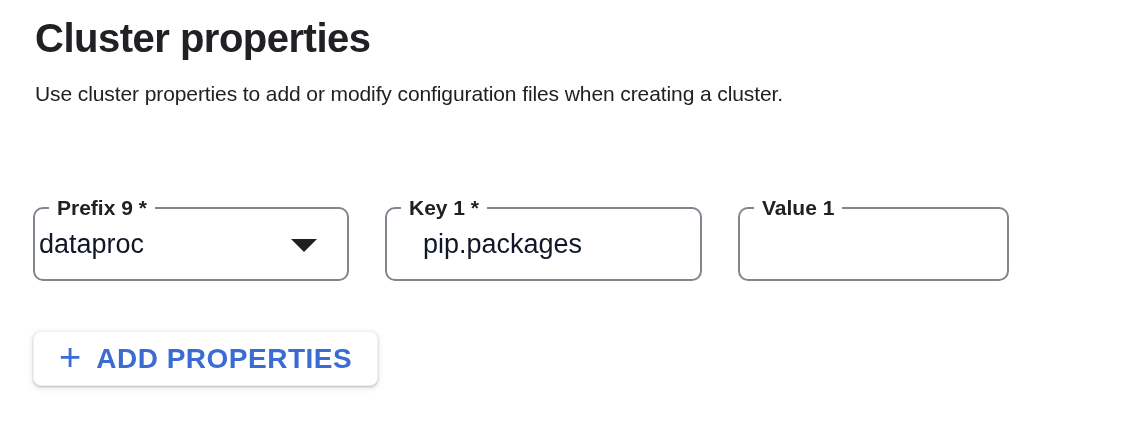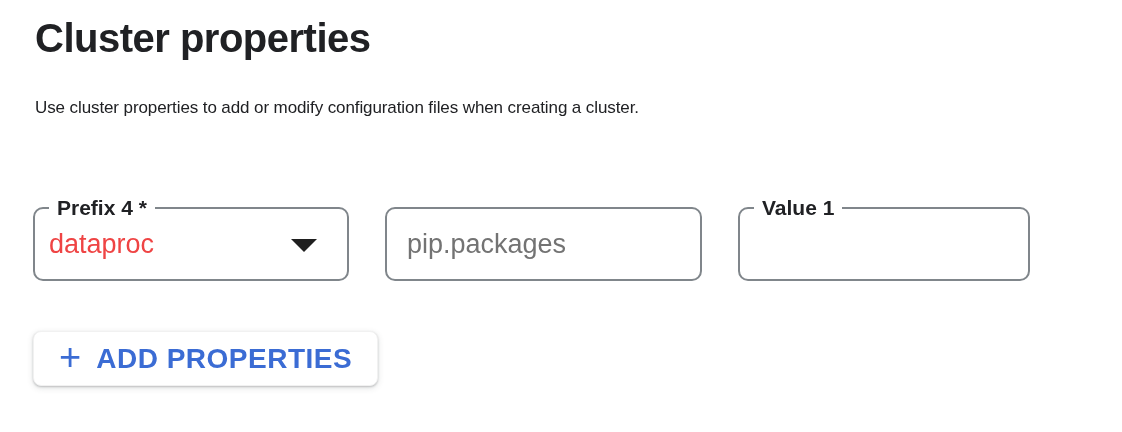--- a/index.html
+++ b/index.html
@@ -13,50 +13,50 @@
     width:1122px;height:432px;position:relative;overflow:hidden;
     font-family:"Liberation Sans","DejaVu Sans",sans-serif;
     color:var(--text-dark);
   }
   .page-title{
     position:absolute;left:35px;top:16px;
     font-size:40px;font-weight:700;letter-spacing:-0.5px;
     color:var(--text-dark);
   }
   .page-description{
-    position:absolute;left:35px;top:98px;
-    font-size:17px;font-weight:400;letter-spacing:-0.1px;
+    position:absolute;left:35px;top:82px;
+    font-size:21px;font-weight:400;letter-spacing:-0.1px;
     color:var(--text-dark);
   }
   .fields-row{
     position:absolute;left:33px;top:207px;
     display:flex;gap:36px;
   }
   .field{
     position:relative;height:74px;background:#fff;
     border:2px solid var(--field-border);border-radius:10px;
     display:flex;align-items:center;
   }
   .field-prefix{width:316px;}
   .field-key{width:317px;}
-  .field-value{width:292px;}
+  .field-value{width:271px;}
   .field-label{
     position:absolute;top:-14px;left:14px;
     background:#fff;padding:0 8px;
     font-size:21px;font-weight:700;color:var(--text-dark);
     line-height:26px;white-space:nowrap;
   }
   .field-text{
-    font-size:27px;color:#ef4444;padding-left:14px;
+    font-size:27px;color:#0f172a;padding-left:4px;
     white-space:nowrap;overflow:hidden;
   }
   .field-input{
     width:calc(100% - 24px);border:none;outline:none;background:transparent;
     font-family:"Liberation Sans","DejaVu Sans",sans-serif;
-    font-size:27px;color:#737373;padding-left:20px;
+    font-size:27px;color:#0f172a;padding-left:36px;
   }
   .dropdown-arrow{
     position:absolute;right:30px;top:50%;margin-top:-5px;
     width:0;height:0;
     border-left:13px solid transparent;
     border-right:13px solid transparent;
     border-top:13px solid #1f1f1f;
   }
   .add-btn{
     position:absolute;left:33px;top:331px;height:55px;
@@ -80,26 +80,27 @@
 
 <div>
 
   <h1 class="page-title">Cluster properties</h1>
 
   <p class="page-description">Use cluster properties to add or modify configuration files when creating a cluster.</p>
 
   <div class="fields-row">
 
     <div class="field field-prefix">
-      <span class="field-label">Prefix 4 *</span>
+      <span class="field-label">Prefix 9 *</span>
       <span class="field-text">dataproc</span>
       <span class="dropdown-arrow"></span>
     </div>
 
     <div class="field field-key">
+      <span class="field-label">Key 1 *</span>
       <input class="field-input" type="text" value="pip.packages" style="">
     </div>
 
     <div class="field field-value">
       <span class="field-label">Value 1</span>
     </div>
 
   </div>
 
   <button class="add-btn">

